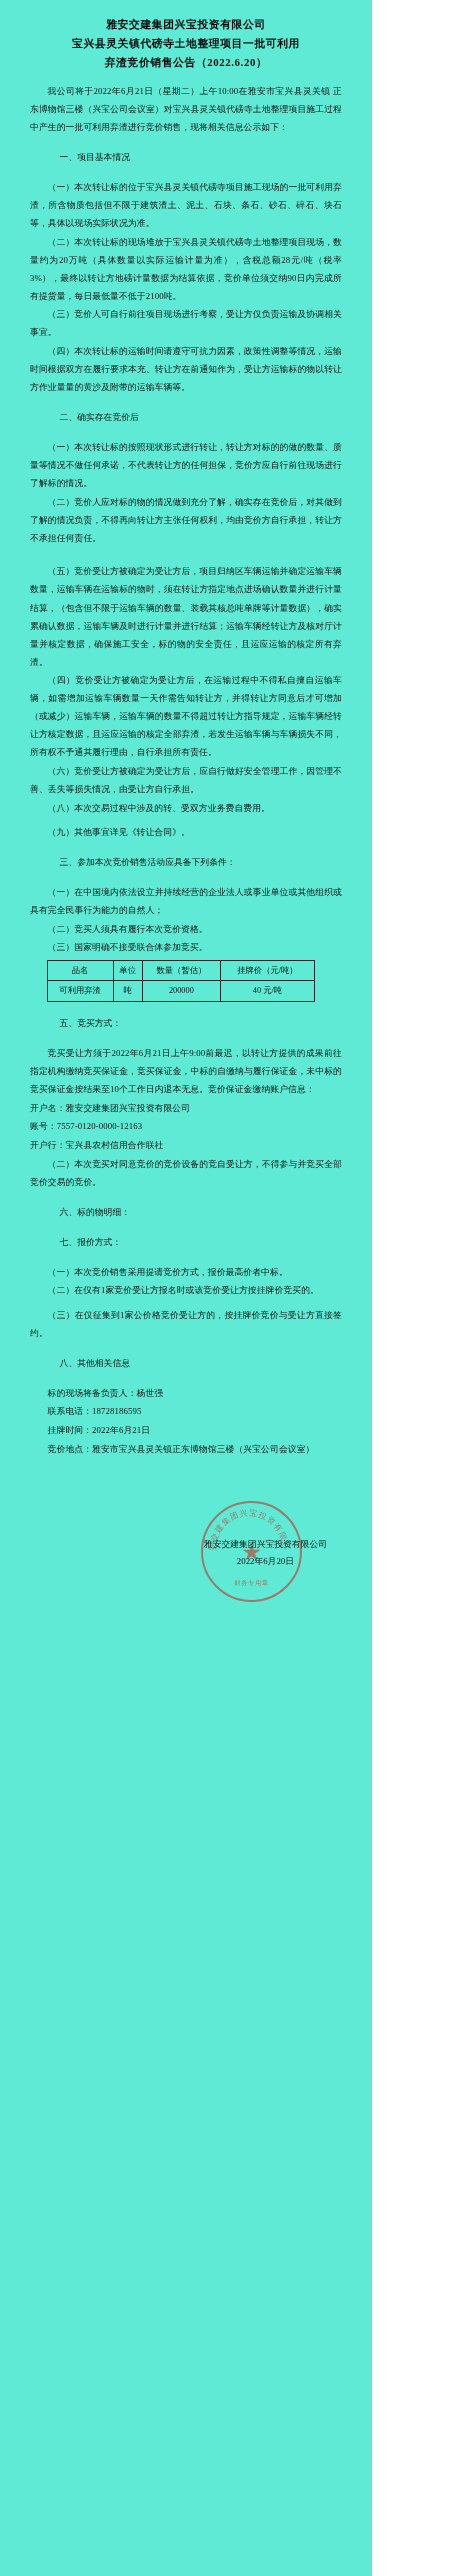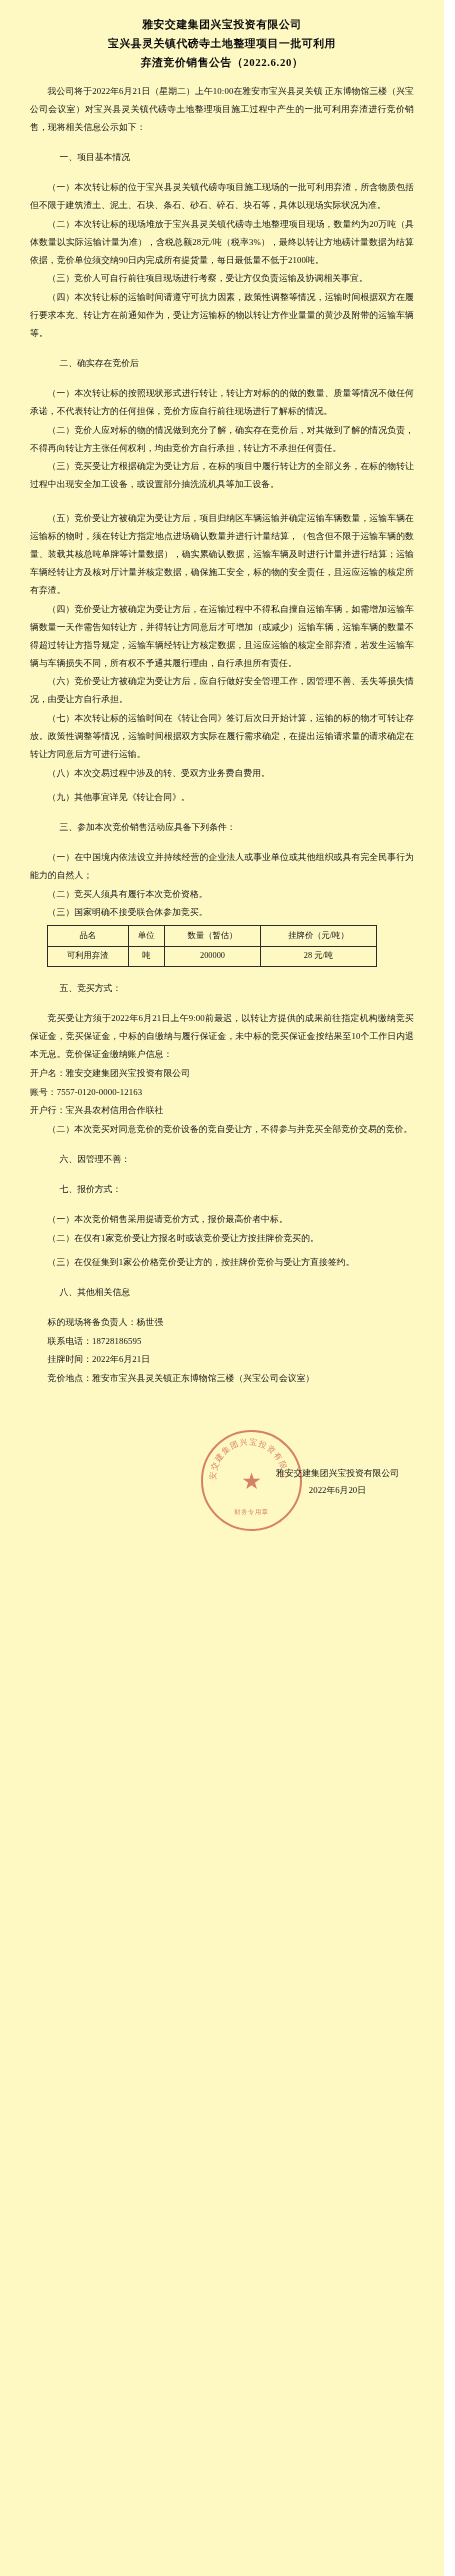--- a/index.html
+++ b/index.html
@@ -7,25 +7,25 @@
     padding: 0;
     background: #ffffff;
   }
   body {
     width: 456px;
     font-family: "Liberation Serif", "DejaVu Serif", serif;
     color: #111111;
   }
   .page {
     position: relative;
-    width: 444px;
+    width: 372px;
     min-height: 2576px;
     box-sizing: border-box;
     padding: 12.5px 30px 34px 30px;
-    background: #fef9c3;
+    background: #5eead4;
   }
   .title-block {
     text-align: center;
     margin-top: 2.3px;
     margin-bottom: 10.3px;
   }
   .title-line {
     font-size: 10.8px;
     font-weight: bold;
     letter-spacing: 0.6px;
@@ -137,28 +137,26 @@
 
   <p class="sect">一、项目基本情况</p>
   <p class="para">（一）本次转让标的位于宝兴县灵关镇代磅寺项目施工现场的一批可利用弃渣，所含物质包括但不限于建筑渣土、泥土、石块、条石、砂石、碎石、块石等，具体以现场实际状况为准。</p>
   <p class="para">（二）本次转让标的现场堆放于宝兴县灵关镇代磅寺土地整理项目现场，数量约为20万吨（具体数量以实际运输计量为准），含税总额28元/吨（税率3%），最终以转让方地磅计量数据为结算依据，竞价单位须交纳90日内完成所有提货量，每日最低量不低于2100吨。</p>
   <p class="para">（三）竞价人可自行前往项目现场进行考察，受让方仅负责运输及协调相关事宜。</p>
   <p class="para">（四）本次转让标的运输时间请遵守可抗力因素，政策性调整等情况，运输时间根据双方在履行要求本充、转让方在前通知作为，受让方运输标的物以转让方作业量量的黄沙及附带的运输车辆等。</p>
 
   <p class="sect">二、确实存在竞价后</p>
   <p class="para">（一）本次转让标的按照现状形式进行转让，转让方对标的的做的数量、质量等情况不做任何承诺，不代表转让方的任何担保，竞价方应自行前往现场进行了解标的情况。</p>
   <p class="para">（二）竞价人应对标的物的情况做到充分了解，确实存在竞价后，对其做到了解的情况负责，不得再向转让方主张任何权利，均由竞价方自行承担，转让方不承担任何责任。</p>
-  <p class="para">（三）竞买受让方根据确定为受让方后，在标的项目中履行转让方的全部义务，在标的物转让过程中出现安全加工设备，或设置部分抽洗流机具等加工设备。</p>
 
   <div class="gap"></div>
 
   <p class="para">（五）竞价受让方被确定为受让方后，项目归纳区车辆运输并确定运输车辆数量，运输车辆在运输标的物时，须在转让方指定地点进场确认数量并进行计量结算，（包含但不限于运输车辆的数量、装载其核总吨单牌等计量数据），确实累确认数据，运输车辆及时进行计量并进行结算；运输车辆经转让方及核对厅计量并核定数据，确保施工安全，标的物的安全责任，且运应运输的核定所有弃渣。</p>
   <p class="para">（四）竞价受让方被确定为受让方后，在运输过程中不得私自擅自运输车辆，如需增加运输车辆数量一天作需告知转让方，并得转让方同意后才可增加（或减少）运输车辆，运输车辆的数量不得超过转让方指导规定，运输车辆经转让方核定数据，且运应运输的核定全部弃渣，若发生运输车辆与车辆损失不同，所有权不予通其履行理由，自行承担所有责任。</p>
   <p class="para">（六）竞价受让方被确定为受让方后，应自行做好安全管理工作，因管理不善、丢失等损失情况，由受让方自行承担。</p>
-  <p class="para">（七）本次转让标的运输时间在《转让合同》签订后次日开始计算，运输的标的物才可转让存放。政策性调整等情况，运输时间根据双方实际在履行需求确定，在提出运输请求量的请求确定在转让方同意后方可进行运输。</p>
   <p class="para">（八）本次交易过程中涉及的转、受双方业务费自费用。</p>
 
   <div class="gap-sm"></div>
 
   <p class="para">（九）其他事宜详见《转让合同》。</p>
 
   <p class="sect">三、参加本次竞价销售活动应具备下列条件：</p>
   <p class="para">（一）在中国境内依法设立并持续经营的企业法人或事业单位或其他组织或具有完全民事行为能力的自然人；</p>
   <p class="para">（二）竞买人须具有履行本次竞价资格。</p>
   <p class="para">（三）国家明确不接受联合体参加竞买。</p>
@@ -171,33 +169,33 @@
         <th>单位</th>
         <th>数量（暂估）</th>
         <th>挂牌价（元/吨）</th>
       </tr>
     </thead>
     <tbody>
       <tr>
         <td>可利用弃渣</td>
         <td>吨</td>
         <td>200000</td>
-        <td>28 元/吨</td>
+        <td>40 元/吨</td>
       </tr>
     </tbody>
   </table>
 
   <p class="sect">五、竞买方式：</p>
   <p class="para">竞买受让方须于2022年6月21日上午9:00前最迟，以转让方提供的成果前往指定机构缴纳竞买保证金，竞买保证金，中标的自缴纳与履行保证金，未中标的竞买保证金按结果至10个工作日内退本无息。竞价保证金缴纳账户信息：</p>
   <p class="para noindent">开户名：雅安交建集团兴宝投资有限公司</p>
   <p class="para noindent">账号：7557-0120-0000-12163</p>
   <p class="para noindent">开户行：宝兴县农村信用合作联社</p>
   <p class="para">（二）本次竞买对同意竞价的竞价设备的竞自受让方，不得参与并竞买全部竞价交易的竞价。</p>
 
-  <p class="sect">六、因管理不善：</p>
+  <p class="sect">六、标的物明细：</p>
 
   <p class="sect">七、报价方式：</p>
   <p class="para">（一）本次竞价销售采用提请竞价方式，报价最高价者中标。</p>
   <p class="para">（二）在仅有1家竞价受让方报名时或该竞价受让方按挂牌价竞买的。</p>
 
   <div class="gap-sm"></div>
 
   <p class="para">（三）在仅征集到1家公价格竞价受让方的，按挂牌价竞价与受让方直接签约。</p>
 
   <p class="sect">八、其他相关信息</p>

